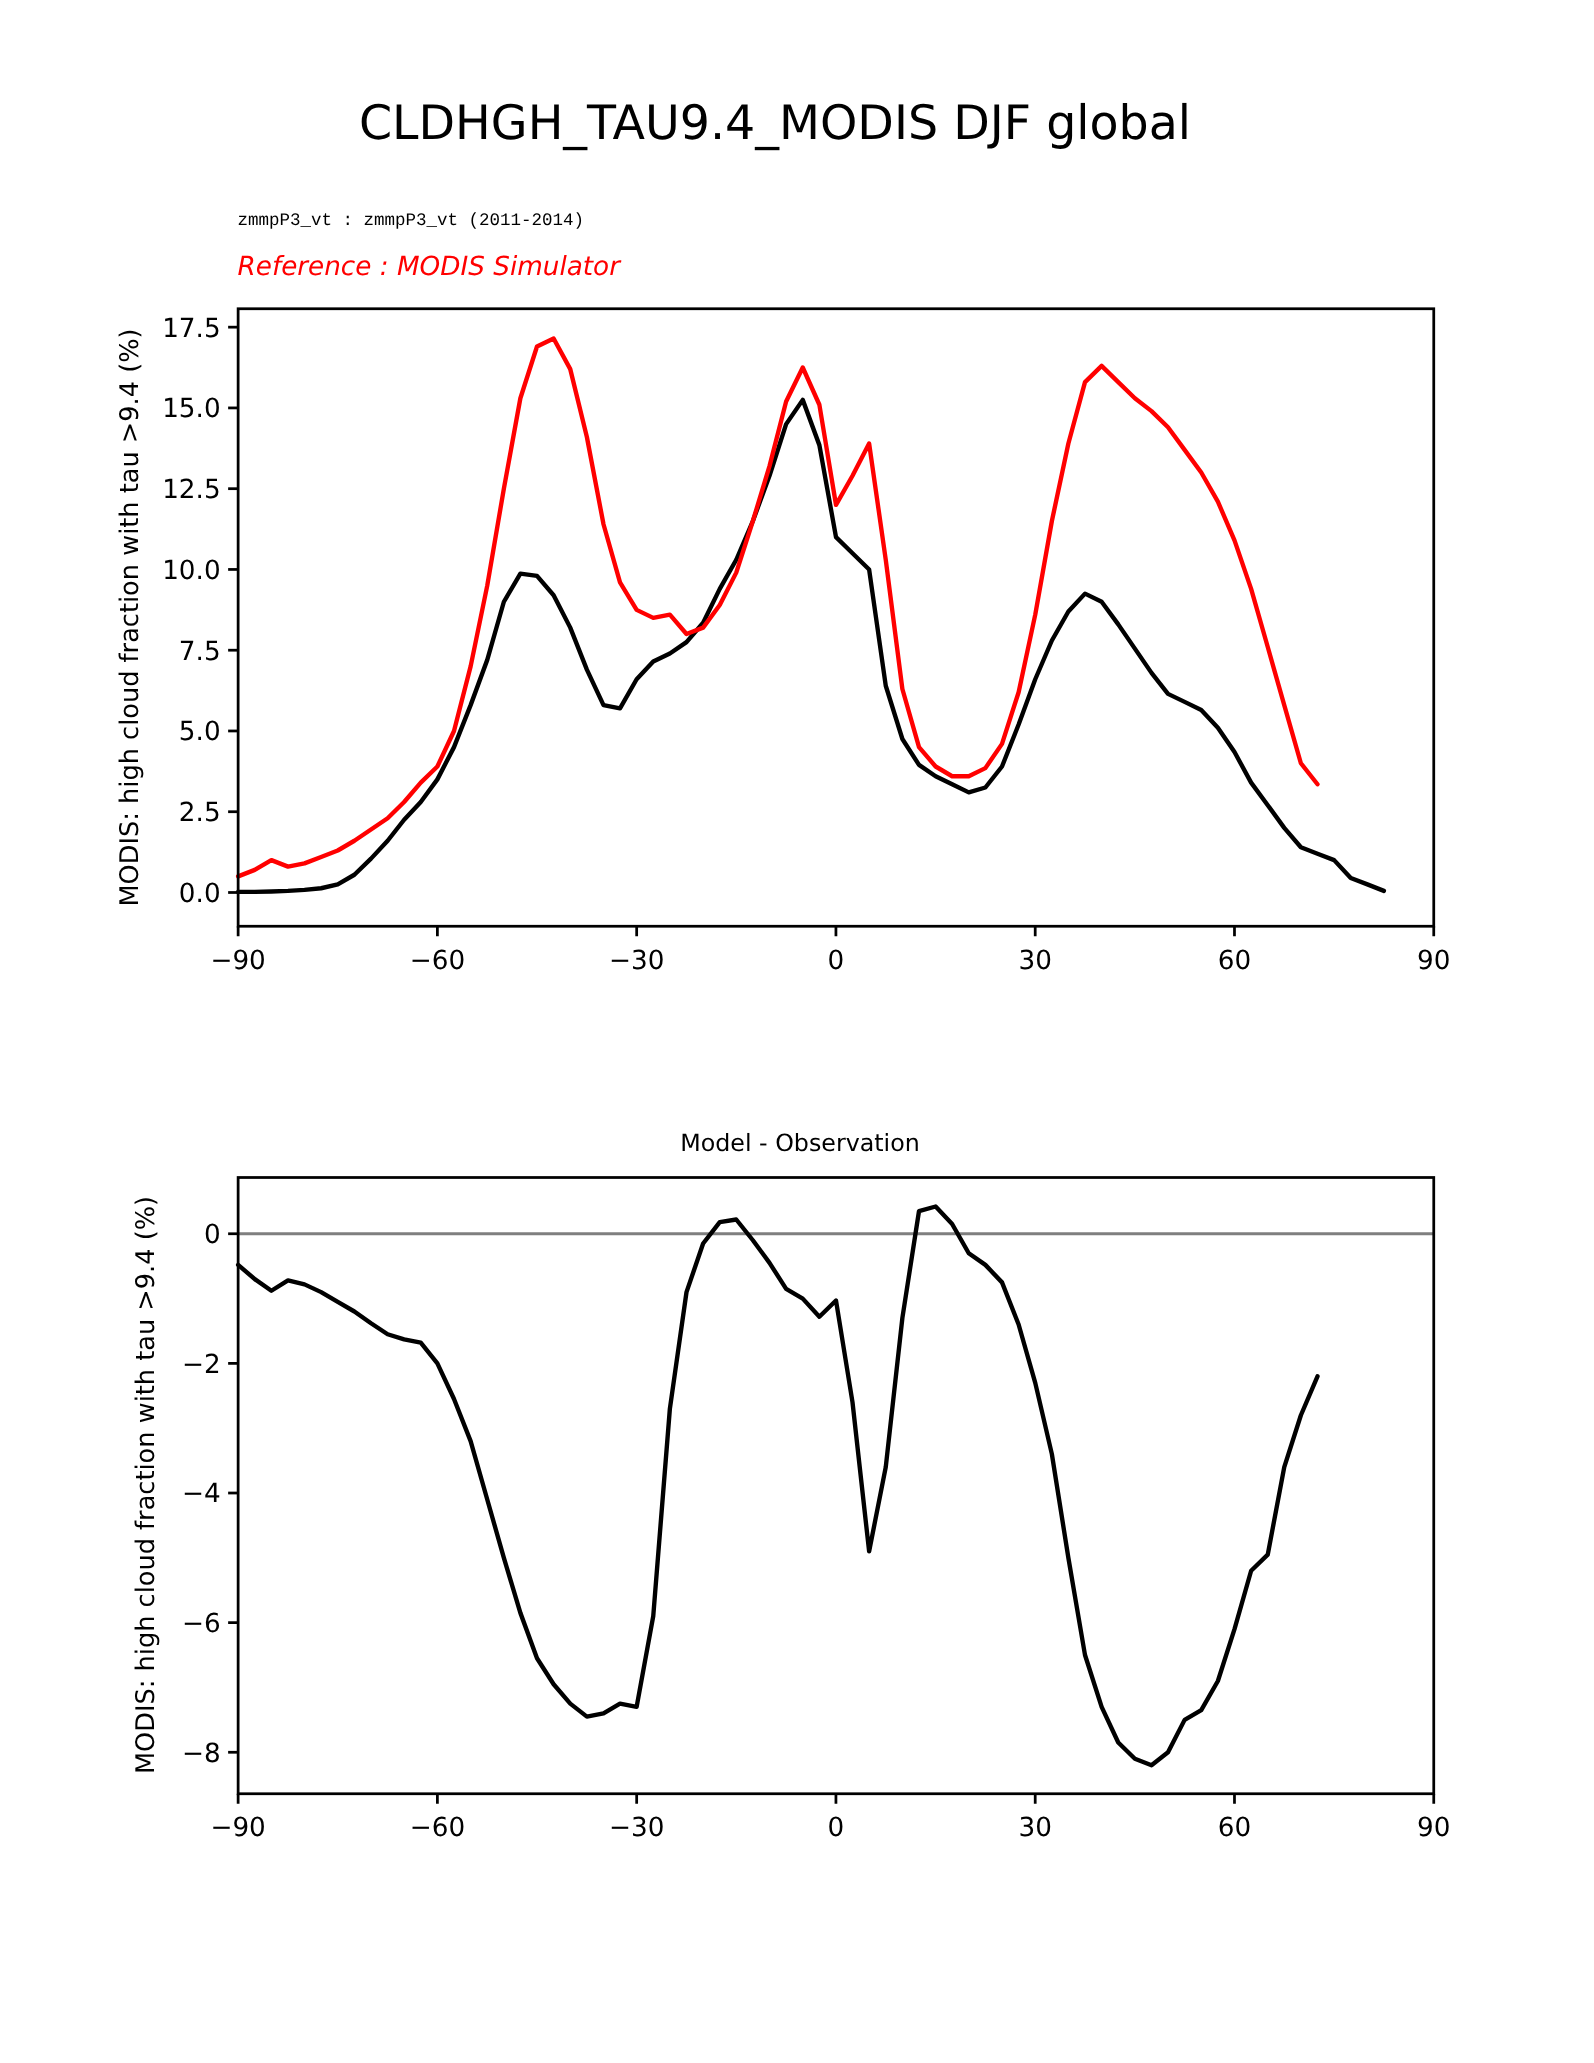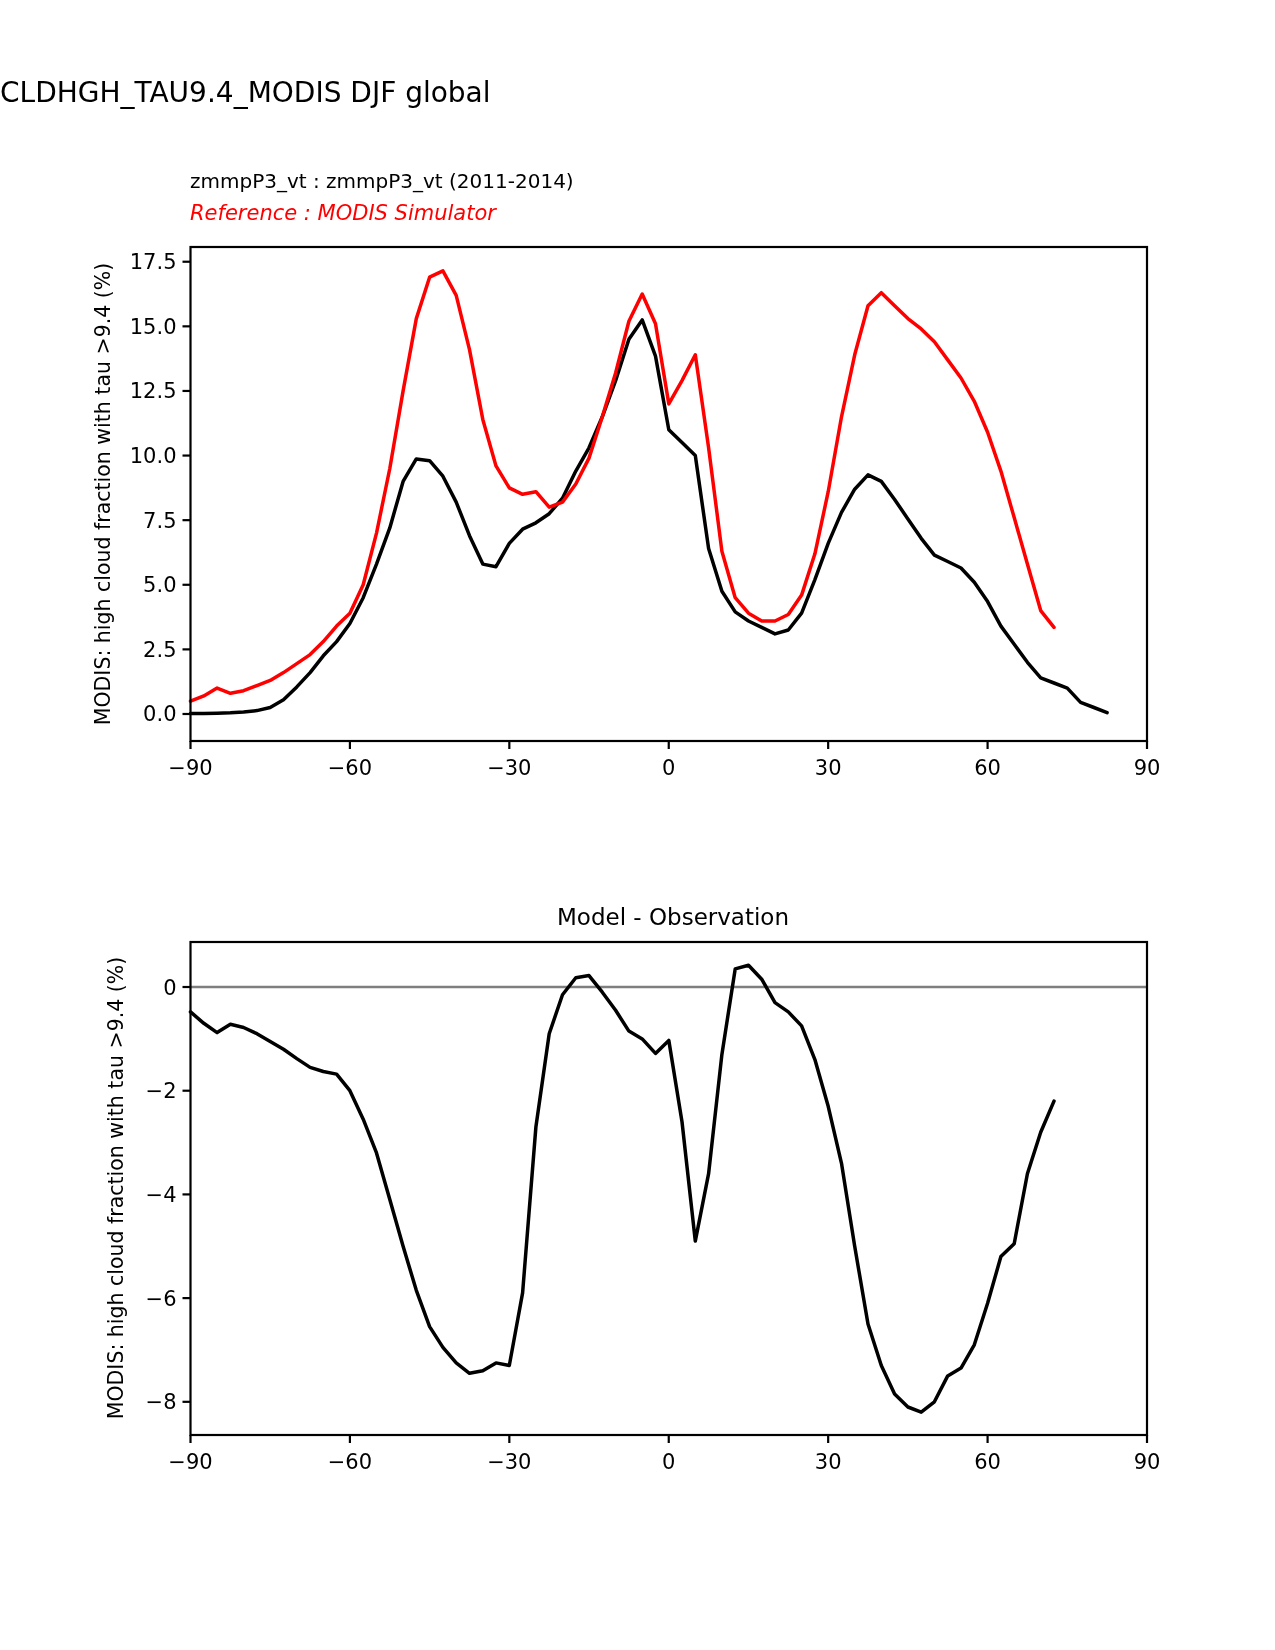--- a/index.html
+++ b/index.html
@@ -1,24 +1,24 @@
 <!DOCTYPE html>
 <html><head>
 <meta charset="utf-8">
 <style>
   html,body{margin:0;padding:0;}
   body{
     width:1275px;height:1650px;position:relative;background:#ffffff;
     font-family:"DejaVu Sans","Liberation Sans",sans-serif;overflow:hidden;
   }
   .txt{position:absolute;color:#000;white-space:nowrap;}
-  .fig-title{left:0;top:76px;width:1240px;text-align:left;font-size:28px;}
-  .legend-model{left:190px;top:169px;font-size:20px;}
+  .fig-title{left:0;top:76px;width:1240px;text-align:center;font-size:38px;}
+  .legend-model{left:190px;top:169px;font-size:14px;font-family:Liberation Mono, monospace;}
   .legend-ref{left:190px;top:201px;font-size:21px;color:#ff0000;font-style:italic;}
-  .panel2-title{left:473px;top:904px;width:400px;text-align:center;font-size:23px;}
+  .panel2-title{left:440px;top:904px;width:400px;text-align:center;font-size:19px;}
   .ylab{width:500px;height:22px;line-height:22px;text-align:center;font-size:20.5px;
         transform:rotate(-90deg);}
   .ylab-top{left:-147px;top:483px;}
   .ylab-bot{left:-134px;top:1177px;}
   svg{position:absolute;left:0;top:0;}
   svg text{font-family:"DejaVu Sans","Liberation Sans",sans-serif;fill:#000;}
 </style>
 </head>
 <body>
 

